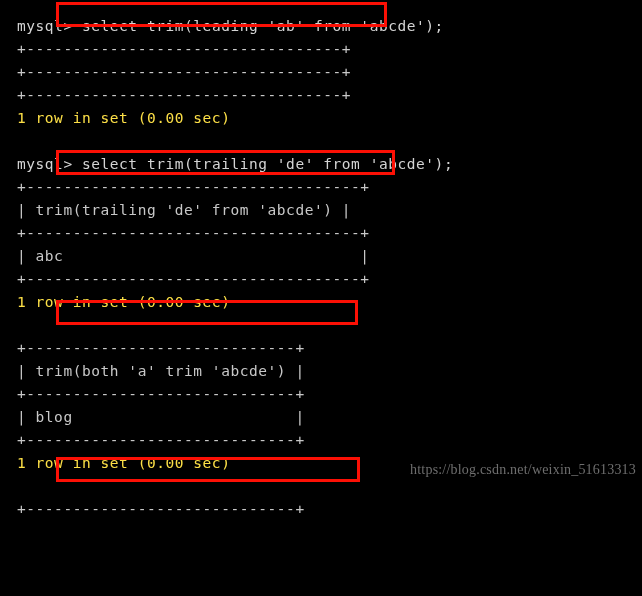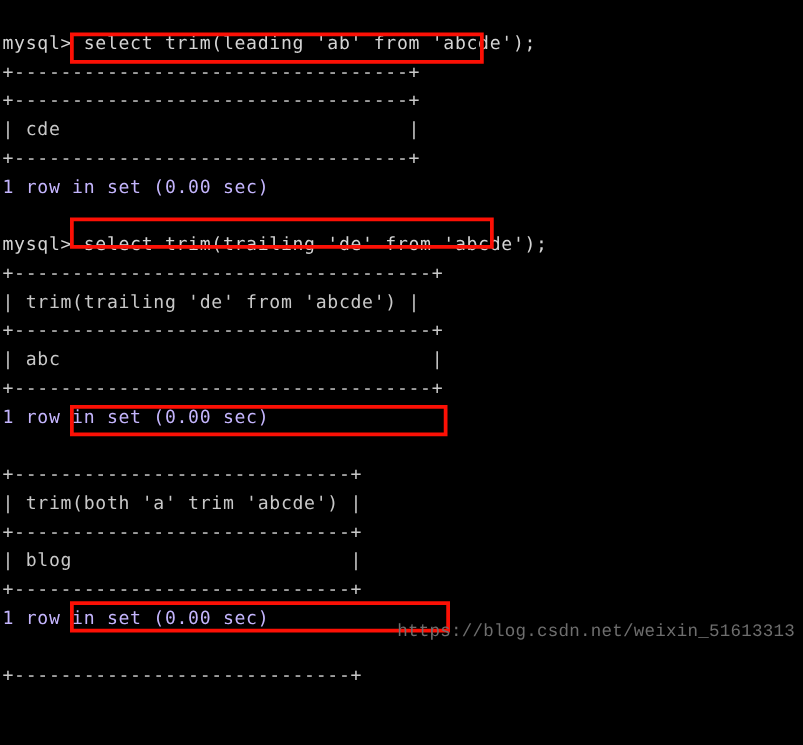--- a/index.html
+++ b/index.html
@@ -12,23 +12,22 @@
     width: 642px;
     height: 596px;
     overflow: hidden;
     font-family: "DejaVu Sans Mono", "Liberation Mono", monospace;
   }
   #terminal {
     position: relative;
     width: 642px;
     height: 512px;
     background: #000000;
-    padding: 0;
+    padding: 15px;
     box-sizing: border-box;
-    margin-top: 24px;
   }
   .block {
     position: relative;
   }
   .line {
     position: relative;
     height: 23px;
     line-height: 23px;
     font-size: 14.5px;
     letter-spacing: 0.55px;
@@ -38,54 +37,53 @@
     box-sizing: border-box;
   }
   .line.prompt-line {
     color: #d4d4d4;
   }
   .line.sep,
   .line.rowline {
     color: #c8c8c8;
   }
   .line.status {
-    color: #c4b5fd;
+    color: #fde047;
   }
   .spacer {
     height: 23px;
   }
   
   .hl {
     position: absolute;
     border: 3px solid #fc1005;
     box-sizing: border-box;
     pointer-events: none;
     background: transparent;
   }
   #watermark {
     position: absolute;
     right: 6px;
-    bottom: 22px;
+    bottom: 34px;
     color: #6e6e6e;
-    font-family: Liberation Mono, monospace;
+    font-family: Liberation Serif, serif;
     font-size: 14px;
     letter-spacing: 0.2px;
     white-space: nowrap;
   }
 </style>
 </head>
 <body>
 
 <div id="terminal" style="background: rgb(0, 0, 0);">
 
   <div class="block">
     <div class="line prompt-line"><span>mysql&gt;</span><span> select trim(leading 'ab' from 'abcde');</span></div>
     <div class="line sep">+----------------------------------+</div>
     <div class="line sep">+----------------------------------+</div>
-    <div class="line rowline">| cde                              |</div>
     <div class="line sep">+----------------------------------+</div>
     <div class="line status">1 row in set (0.00 sec)</div>
   </div>
 
   <div class="spacer"></div>
 
   <div class="block">
     <div class="line prompt-line"><span>mysql&gt;</span><span> select trim(trailing 'de' from 'abcde');</span></div>
     <div class="line sep">+------------------------------------+</div>
     <div class="line rowline">| trim(trailing 'de' from 'abcde') |</div>

